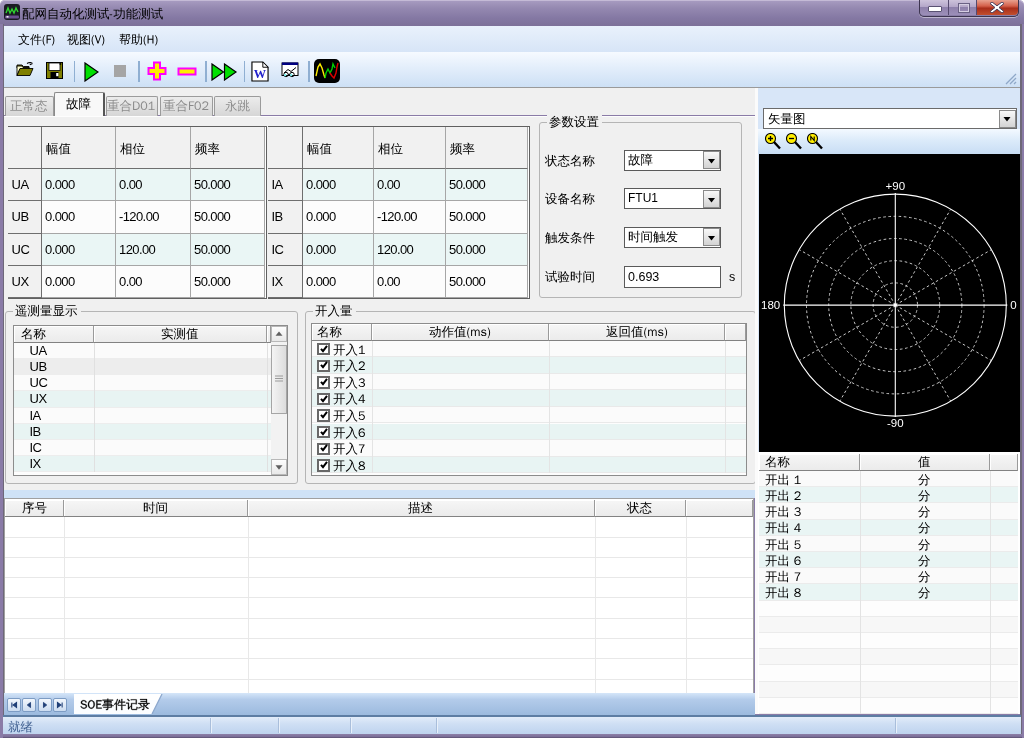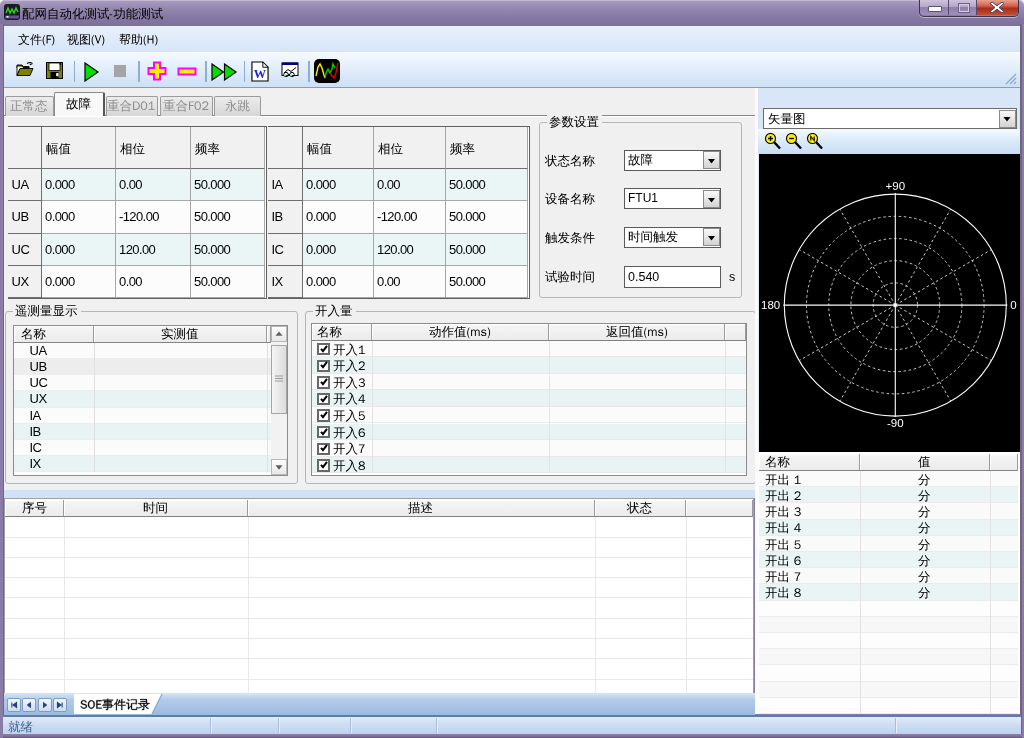--- a/index.html
+++ b/index.html
@@ -484,21 +484,21 @@
         <svg width="51" height="15" viewBox="0 0 51 15" style="overflow:visible">
           <g fill="#000" transform="translate(0,11.00) scale(0.012207,-0.012207)">
             <use href="#z6" x="0"></use>
             <use href="#z53" x="1024"></use>
             <use href="#z51" x="2048"></use>
             <use href="#z52" x="3072"></use>
           </g>
         </svg>
       </div>
       <div style="position:absolute;left:624px;top:265.5px;width:97px;height:22px;background:#fff;border:1px solid #5a5a5a;box-sizing:border-box"></div>
-      <div style="position:absolute;left:628.0px;top:265.5px;font:12.5px 'Liberation Sans',sans-serif;color:#000;white-space:pre;height:22.0px;line-height:22.0px">0.540</div>
+      <div style="position:absolute;left:628.0px;top:265.5px;font:12.5px 'Liberation Sans',sans-serif;color:#000;white-space:pre;height:22.0px;line-height:22.0px">0.693</div>
       <div style="position:absolute;left:729.0px;top:265.5px;font:12.5px 'Liberation Sans',sans-serif;color:#000;white-space:pre;height:22.0px;line-height:22.0px">s</div>
       <div style="position:absolute;left:5.0px;top:311.0px;width:291.0px;height:171.0px;border:1px solid #b5b5b5;border-radius:3px"></div>
       <div style="position:absolute;left:13.0px;top:304.0px;width:64px;height:15px;background:#f0f0f0;padding:0 2px">
         <svg width="64" height="15" viewBox="0 0 64 15" style="overflow:visible">
           <g fill="#000" transform="translate(0,11.00) scale(0.012207,-0.012207)">
             <use href="#z54" x="0"></use>
             <use href="#z5" x="1024"></use>
             <use href="#z55" x="2048"></use>
             <use href="#z56" x="3072"></use>
             <use href="#z57" x="4096"></use>

